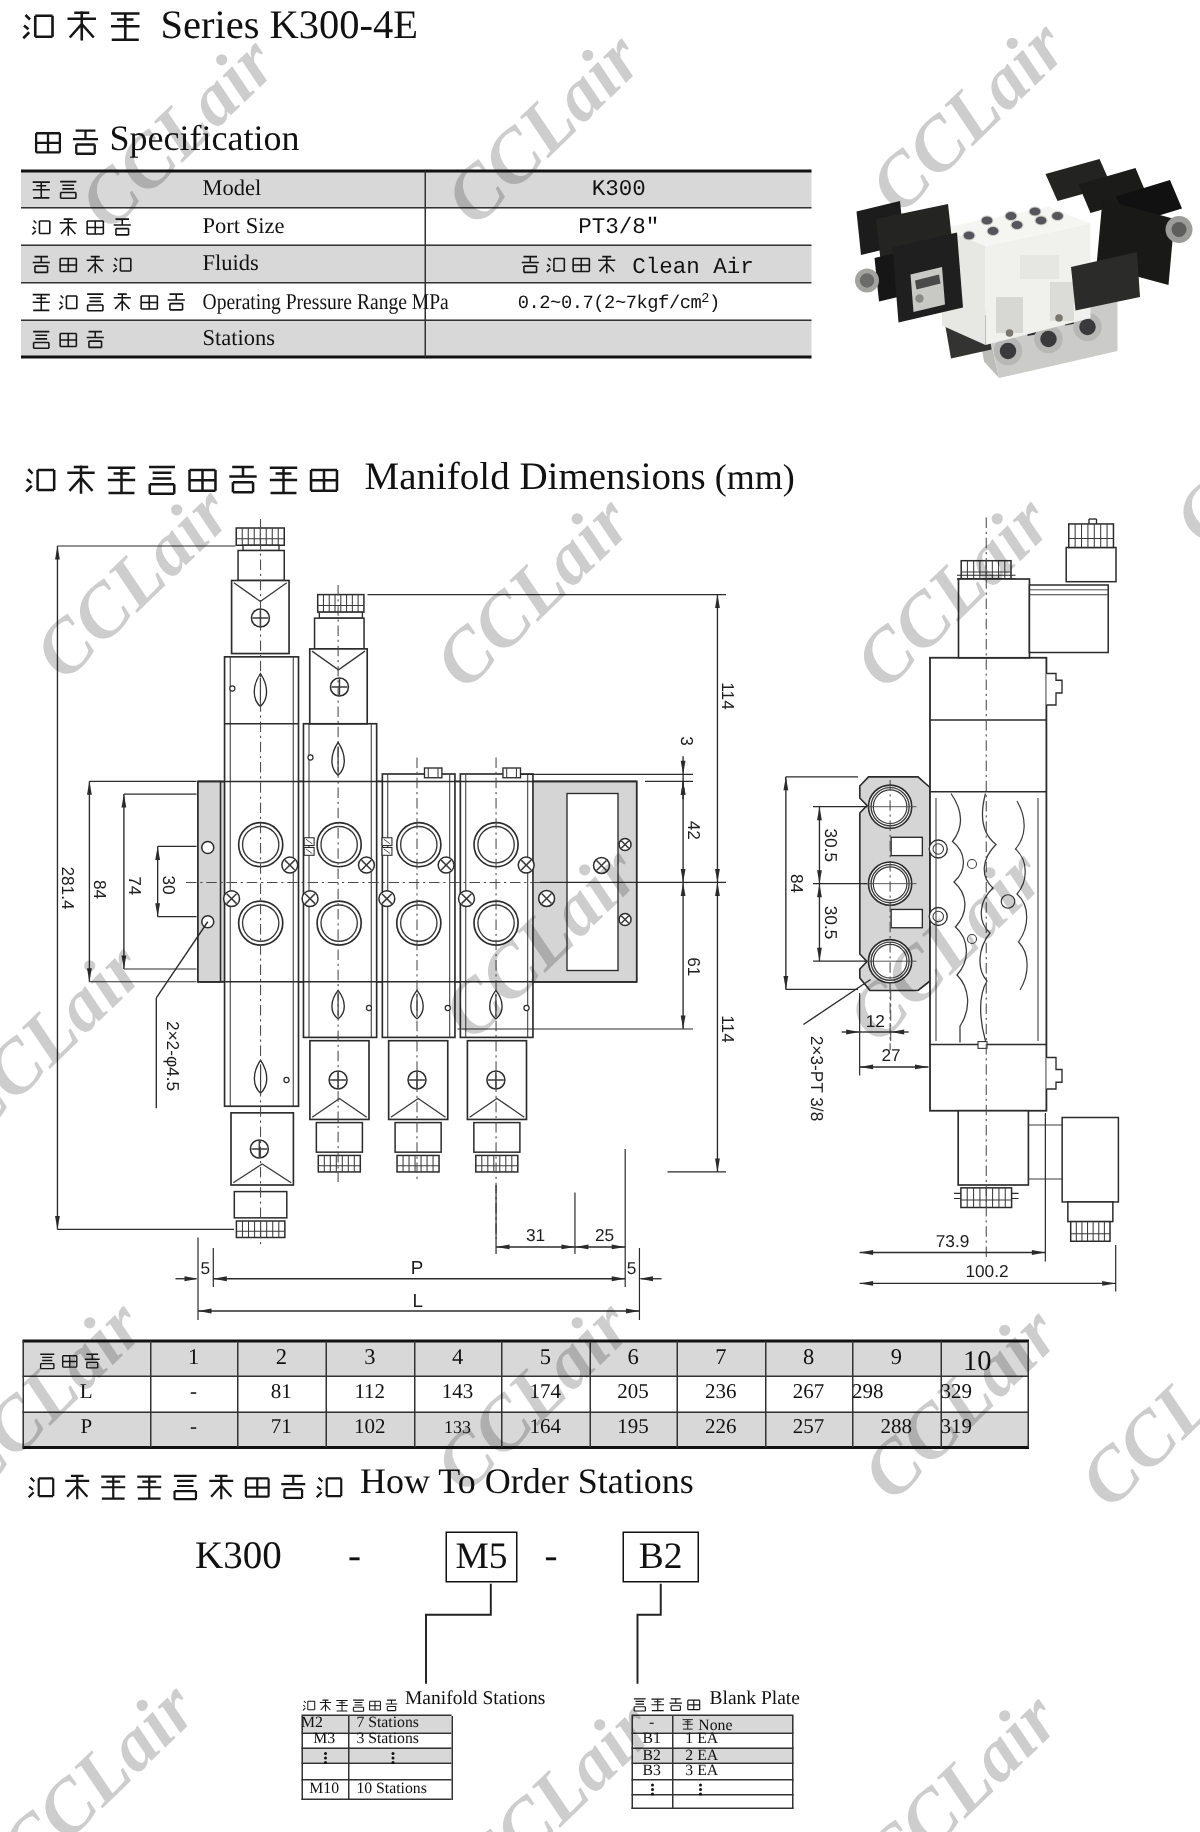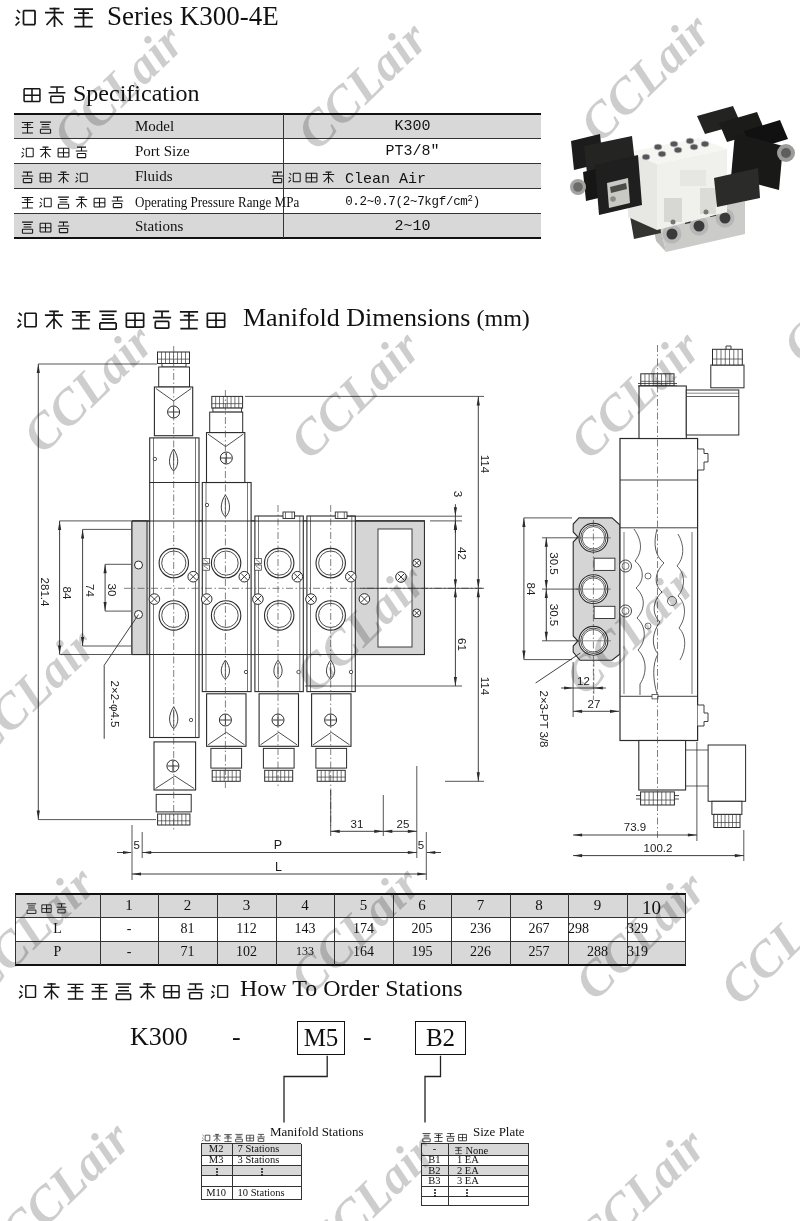--- a/index.html
+++ b/index.html
@@ -115,31 +115,30 @@
         </svg></span>
 
   <div class="abs ser" style="left:121px;top:4px;font-size:15px">Model</div>
   <div class="abs ser" style="left:121px;top:29px;font-size:15px">Port Size</div>
   <div class="abs ser" style="left:121px;top:54px;font-size:15px">Fluids</div>
   <div class="abs ser" style="left:121px;top:80px;font-size:15px;width:200px;transform:scaleX(0.87);transform-origin:0 0;white-space:nowrap">Operating Pressure Range MPa</div>
   <div class="abs ser" style="left:121px;top:104px;font-size:15px">Stations</div>
 
   <div class="abs mon" style="left:270px;top:4px;width:257px;font-size:15px;text-align:center">K300</div>
   <div class="abs mon" style="left:270px;top:29px;width:257px;font-size:15px;text-align:center">PT3/8″</div>
-  <div class="abs" style="left:256px;top:55px;width:257px;"><svg class="hz" width="15" height="15">
+  <div class="abs" style="left:282px;top:55px;width:257px;text-align:center"><svg class="hz" width="15" height="15">
           <use href="#cjF" xlink:href="#cjF"></use>
         </svg><svg class="hz" width="15" height="15" style="margin-left:2px">
           <use href="#cjA" xlink:href="#cjA"></use>
         </svg><svg class="hz" width="15" height="15" style="margin-left:2px">
           <use href="#cjE" xlink:href="#cjE"></use>
         </svg><svg class="hz" width="15" height="15" style="margin-left:2px">
           <use href="#cjC" xlink:href="#cjC"></use>
         </svg><span class="mon" style="font-size:15px"> Clean Air</span></div>
   <div class="abs mon" style="left:270px;top:80px;width:257px;font-size:12.5px;text-align:center;letter-spacing:-0.3px">0.2~0.7(2~7kgf/cm<span style="font-size:9px;vertical-align:4px">2</span>)</div>
-  <div class="abs mon" style="left:270px;top:104px;width:257px;font-size:15px;text-align:center">2~10</div>
 </div>
 
 <div class="abs" id="photo" style="left:555px;top:95px;width:245px;height:180px">
 <svg width="245" height="180" viewBox="555 95 245 180" style="width:245px;height:180px">
 
 <polygon points="650,206 658,216 666,252 656,241" fill="#bdbdbb"></polygon>
 
 <polygon points="658,216 745,201 745,234 666,252" fill="#cbcbc9"></polygon>
 
 <polygon points="650,206 737,192 745,201 658,216" fill="#e4e4e2"></polygon>
@@ -833,40 +832,40 @@
     <div class="abs" style="left:0;top:21.2px;width:100.7px;height:10.4px;background:#d8d8d8"></div>
     <div class="abs" style="left:0;top:-1px;width:100.7px;height:1px;background:#333"></div>
     <div class="abs" style="left:0;top:10.9px;width:100.7px;height:1px;background:#333"></div>
     <div class="abs" style="left:0;top:21.2px;width:100.7px;height:1px;background:#333"></div>
     <div class="abs" style="left:0;top:31.6px;width:100.7px;height:1px;background:#333"></div>
     <div class="abs" style="left:0;top:42px;width:100.7px;height:1px;background:#333"></div>
     <div class="abs" style="left:0;top:55.3px;width:100.7px;height:1px;background:#333"></div>
     <div class="abs" style="left:0;top:0;width:1px;height:56.3px;background:#333"></div>
     <div class="abs" style="left:31.7px;top:0;width:1px;height:56.3px;background:#333"></div>
     <div class="abs" style="left:100px;top:0;width:1px;height:56.3px;background:#333"></div>
-    <div class="abs ser" style="left:0;top:-0.5px;width:31px;font-size:10.5px;text-align:center">M2</div>
+    <div class="abs ser" style="left:0;top:-0.5px;width:31px;font-size:10.5px;">M2</div>
     <div class="abs ser" style="left:37px;top:-0.5px;font-size:10.5px">7 Stations</div>
     <div class="abs ser" style="left:0;top:10px;width:31px;font-size:10.5px;text-align:center">M3</div>
     <div class="abs ser" style="left:37px;top:10px;font-size:10.5px">3 Stations</div>
     <span class="abs vd" style="left:15px;top:24px"></span>
         <span class="abs vd" style="left:60px;top:24px"></span>
     <div class="abs ser" style="left:0;top:43.5px;width:31px;font-size:10.5px;text-align:center">M10</div>
     <div class="abs ser" style="left:37px;top:43.5px;font-size:10.5px">10 Stations</div>
   </div>
 
   <span class="abs" style="left:421px;top:117px"><svg class="hz" width="11" height="11">
           <use href="#cjD" xlink:href="#cjD"></use>
         </svg><svg class="hz" width="11" height="11" style="margin-left:1px">
           <use href="#cjB" xlink:href="#cjB"></use>
         </svg><svg class="hz" width="11" height="11" style="margin-left:1px">
           <use href="#cjF" xlink:href="#cjF"></use>
         </svg><svg class="hz" width="11" height="11" style="margin-left:1px">
           <use href="#cjE" xlink:href="#cjE"></use>
         </svg></span>
-  <div class="abs ser" style="left:473px;top:114px;font-size:13px">Size Plate</div>
+  <div class="abs ser" style="left:473px;top:114px;font-size:13px">Blank Plate</div>
 
   <div class="abs" style="left:420.9px;top:133.8px;width:108.1px;height:62.3px">
     <div class="abs" style="left:0;top:0;width:108.1px;height:11px;background:#d8d8d8"></div>
     <div class="abs" style="left:0;top:21.2px;width:108.1px;height:10.4px;background:#d8d8d8"></div>
     <div class="abs" style="left:0;top:-1px;width:108.1px;height:1px;background:#333"></div>
     <div class="abs" style="left:0;top:10.9px;width:108.1px;height:1px;background:#333"></div>
     <div class="abs" style="left:0;top:21.2px;width:108.1px;height:1px;background:#333"></div>
     <div class="abs" style="left:0;top:31.6px;width:108.1px;height:1px;background:#333"></div>
     <div class="abs" style="left:0;top:42px;width:108.1px;height:1px;background:#333"></div>
     <div class="abs" style="left:0;top:52.3px;width:108.1px;height:1px;background:#333"></div>

